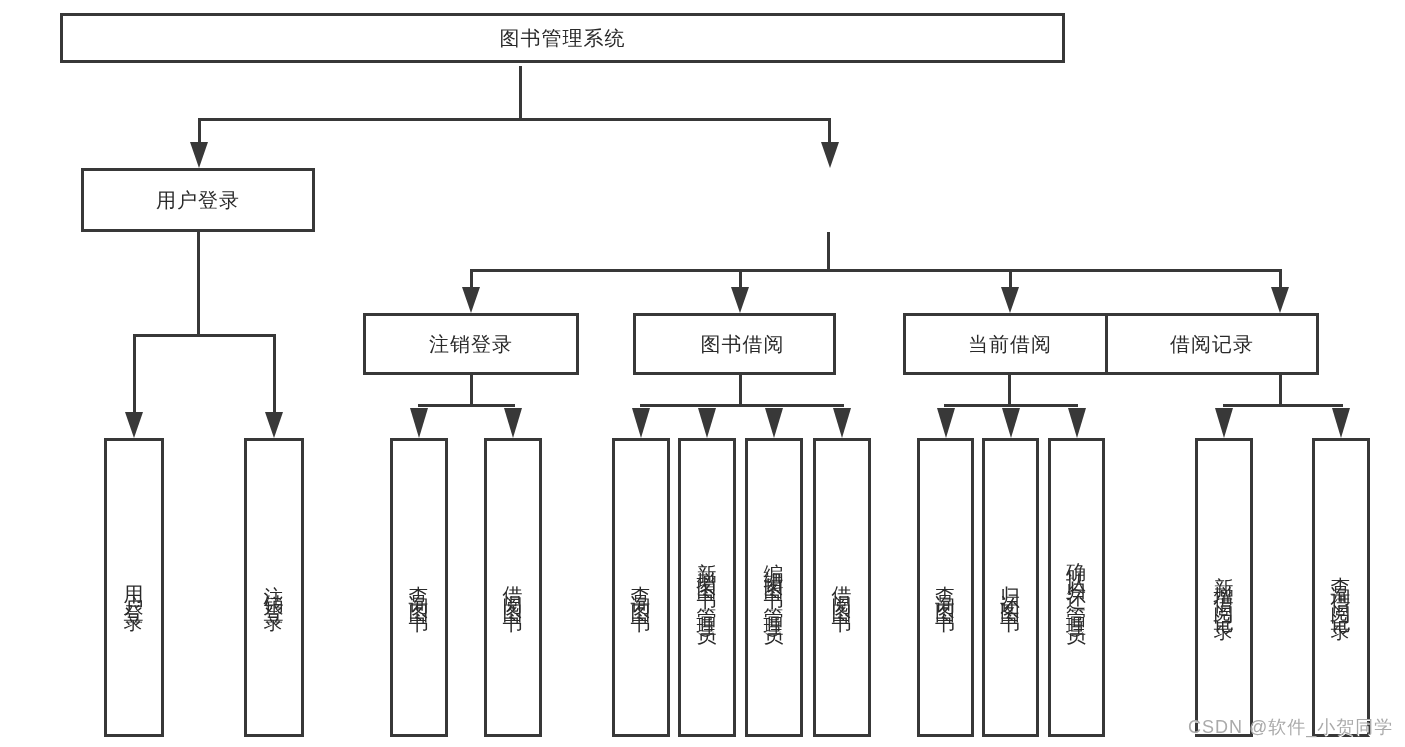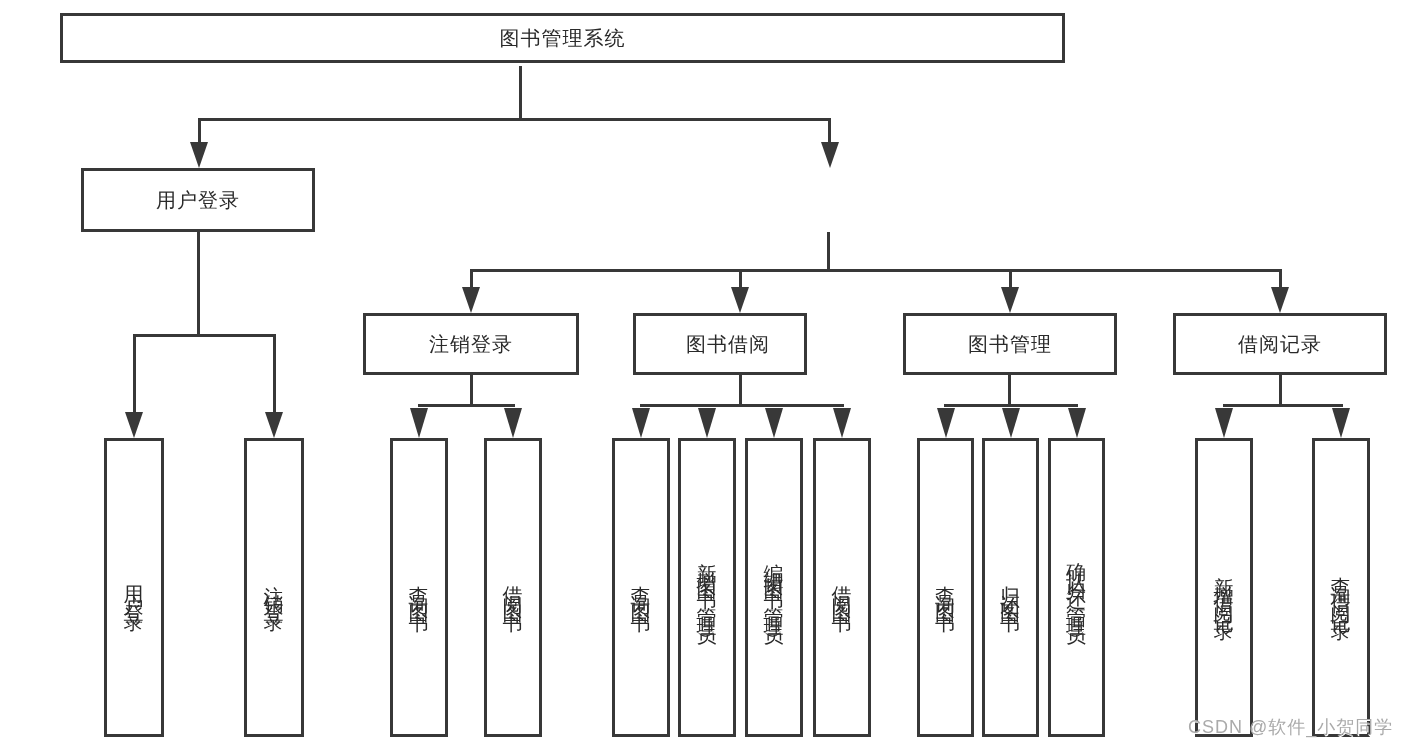--- a/index.html
+++ b/index.html
@@ -86,27 +86,27 @@
   <div class="vl" style="left:1009px;top:269px;width:3px;height:20px;"></div>
   <div class="vl" style="left:1279px;top:269px;width:3px;height:20px;"></div>
   <div class="ah" style="left:462px;top:287px;"></div>
   <div class="ah" style="left:731px;top:287px;"></div>
   <div class="ah" style="left:1001px;top:287px;"></div>
   <div class="ah" style="left:1271px;top:287px;"></div>
 
   <div class="box" style="left:363px;top:313px;width:216px;height:62px;">
     <span>注销登录</span>
   </div>
-  <div class="box" style="left:633px;top:313px;width:174px;height:62px;padding-left:16px;">
+  <div class="box" style="left:633px;top:313px;width:203px;height:62px;padding-left:16px;">
     <span>图书借阅</span>
   </div>
   <div class="box" style="left:903px;top:313px;width:214px;height:62px;">
-    <span>图书管理</span>
+    <span>当前借阅</span>
   </div>
-  <div class="box" style="left:1173px;top:313px;width:214px;height:62px;">
+  <div class="box" style="left:1105px;top:313px;width:214px;height:62px;">
     <span>借阅记录</span>
   </div>
 
   <div class="vl" style="left:470px;top:375px;width:3px;height:32px;"></div>
   <div class="hl" style="left:418px;top:404px;width:97px;height:3px;"></div>
   <div class="ah tall" style="left:410px;top:408px;"></div>
   <div class="ah tall" style="left:504px;top:408px;"></div>
 
   <div class="vl" style="left:739px;top:375px;width:3px;height:32px;"></div>
   <div class="hl" style="left:640px;top:404px;width:204px;height:3px;"></div>

